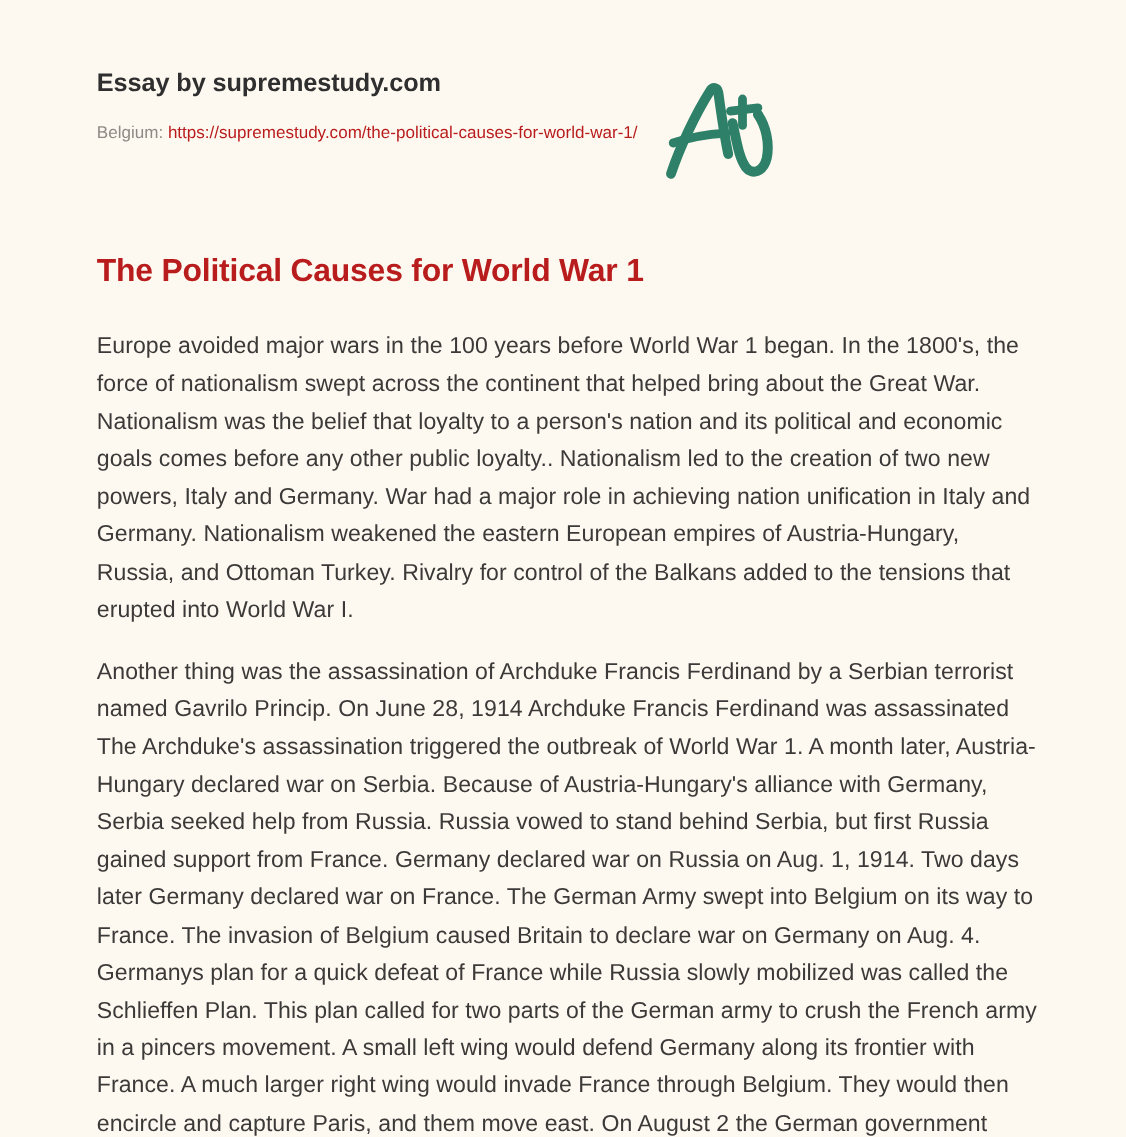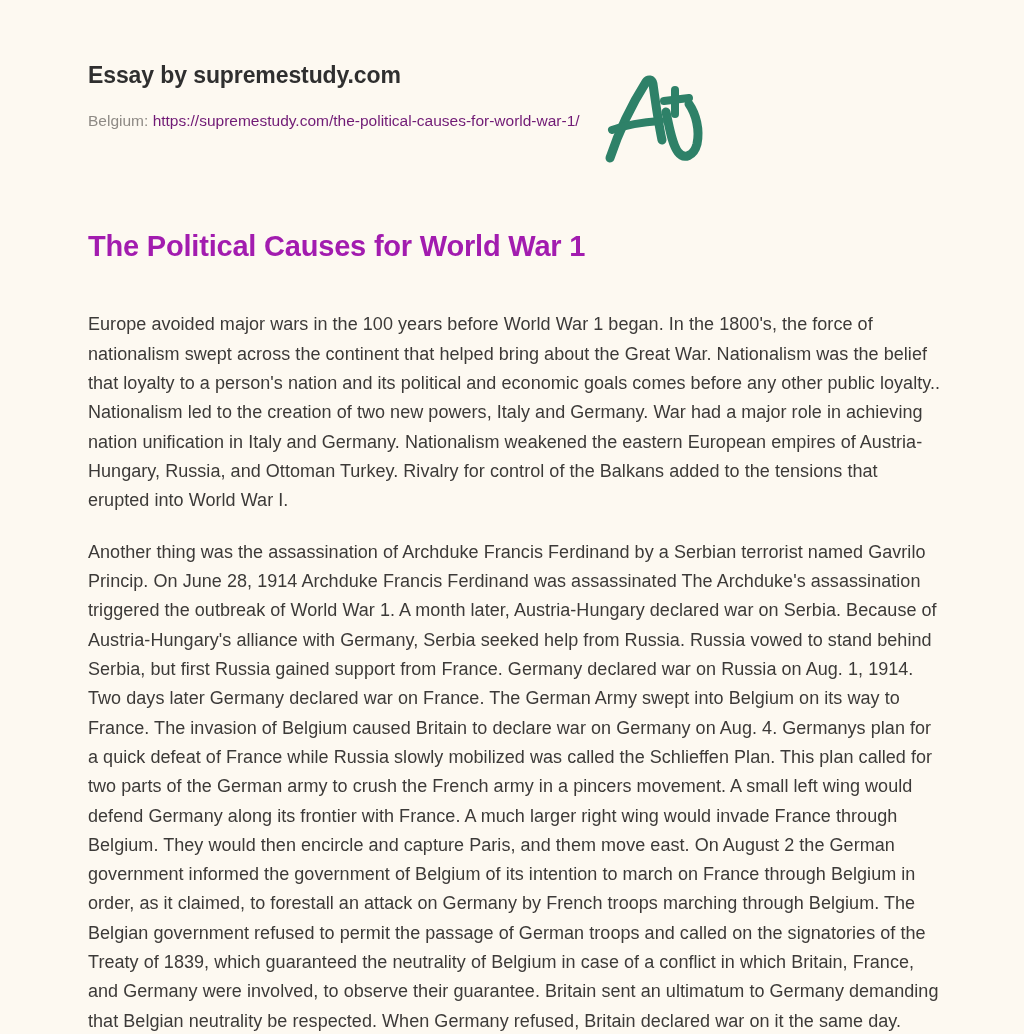--- a/index.html
+++ b/index.html
@@ -49,21 +49,21 @@
     margin-top: 21px;
     font-size: 15.5px;
     color: #8e8a85;
     white-space: nowrap;
     line-height: 1.3;
   }
   .source-label {
     color: #8e8a85;
   }
   .source-url {
-    color: #701a75;
+    color: #b91c1c;
     text-decoration: none;
   }
   .logo {
     position: absolute;
     top: 6px;
     right: 66px;
     width: 118px;
     height: 104px;
   }
   .logo svg {
@@ -74,27 +74,27 @@
   
   .article {
     position: absolute;
     top: 228px;
     left: 88px;
     width: 856px;
   }
   .article-title {
     font-size: 29px;
     font-weight: bold;
-    color: #a21caf;
+    color: #b91c1c;
     letter-spacing: -0.2px;
     line-height: 1.25;
-    margin: 0 0 46px 0;
+    margin: 0 0 34px 0;
   }
   .body-text p {
-    font-size: 18px;
+    font-size: 21px;
     line-height: 1.63;
     color: #3c3a38;
     margin: 0 0 22px 0;
     text-align: left;
     letter-spacing: 0.05px;
   }
   .body-text p:last-child {
     margin-bottom: 16px;
   }
 </style>

